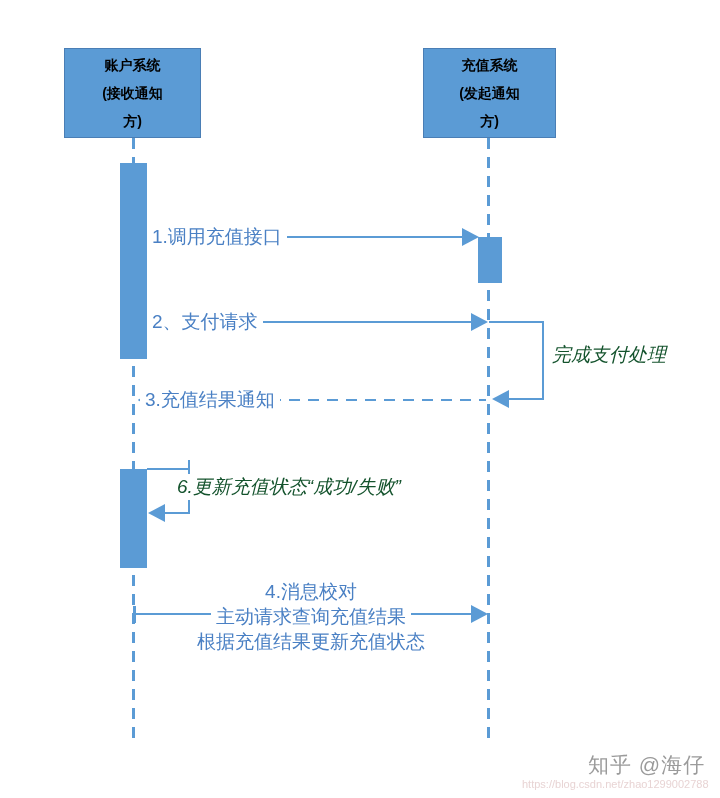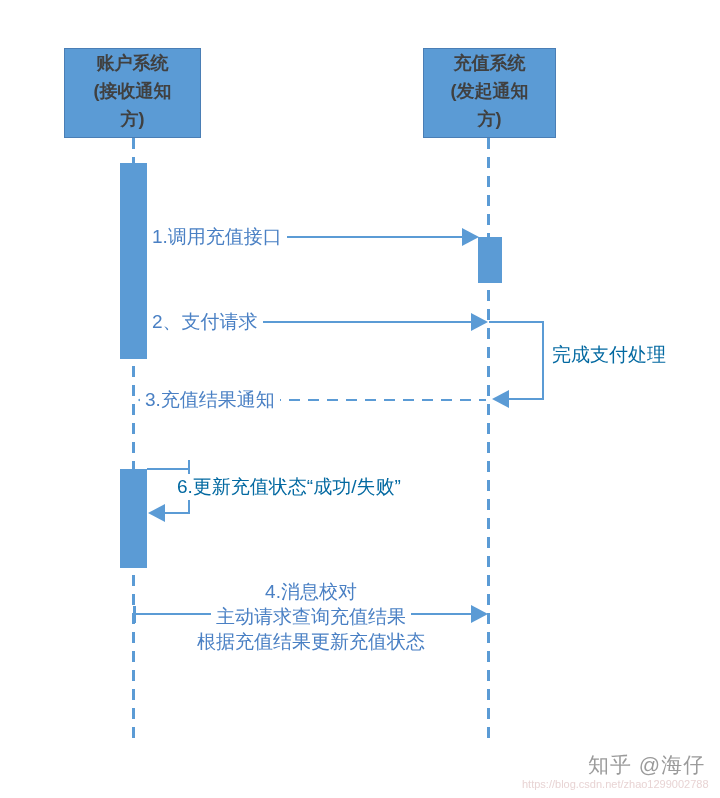--- a/index.html
+++ b/index.html
@@ -6,22 +6,22 @@
   * { margin:0; padding:0; box-sizing:border-box; }
   html,body { background:#ffffff; }
   body { font-family:"Liberation Sans", sans-serif; }
   .canvas {
     position:relative; width:720px; height:798px; background:#ffffff;
     overflow:hidden; margin:0 auto;
   }
   
   .actor {
     position:absolute; background:#5B9BD5; border:1px solid #4A7EB5;
-    color:#404040; font-weight:bold; font-size:18px; line-height:28px;
-    text-align:center; display:flex; align-items:flex-start; justify-content:center;
+    color:#000000; font-weight:bold; font-size:14px; line-height:28px;
+    text-align:center; display:flex; align-items:center; justify-content:center;
   }
   .actor span { white-space:pre-line; }
   
   .lifeline {
     position:absolute; width:3px;
     background:repeating-linear-gradient(to bottom,#5B9BD5 0 11px,transparent 11px 19px);
   }
   
   .activation { position:absolute; background:#5B9BD5; }
   
@@ -42,22 +42,22 @@
   }
   .arrow-solid-left {
     position:absolute; width:0; height:0;
     border-top:9px solid transparent; border-bottom:9px solid transparent;
     border-right:17px solid #5B9BD5;
   }
   .arrow-open-left { position:absolute; left:-2px; top:50%; margin-top:-11px; width:20px; height:22px; }
   
   .seg { position:absolute; background:#5B9BD5; }
   .loop-label {
-    position:absolute; color:#0369a1; font-size:19px; white-space:nowrap;
-    background:#ffffff; padding:0 3px; z-index:2;
+    position:absolute; color:#14532d; font-size:19px; white-space:nowrap;
+    background:#ffffff; padding:0 3px; z-index:2;font-style:italic;
   }
   
   .m5-text { position:absolute; left:133px; width:356px; text-align:center; color:#4A80C4; font-size:19px; z-index:2; }
   .m5-text span { background:#ffffff; padding:0 5px; }
   
   .wm-credit { position:absolute; color:#9B9B9B; font-size:21px; letter-spacing:1px; white-space:nowrap; }
   .wm-url { position:absolute; color:#E8D4D4; font-size:11px; white-space:nowrap; }
 </style>
 </head>
 <body>

